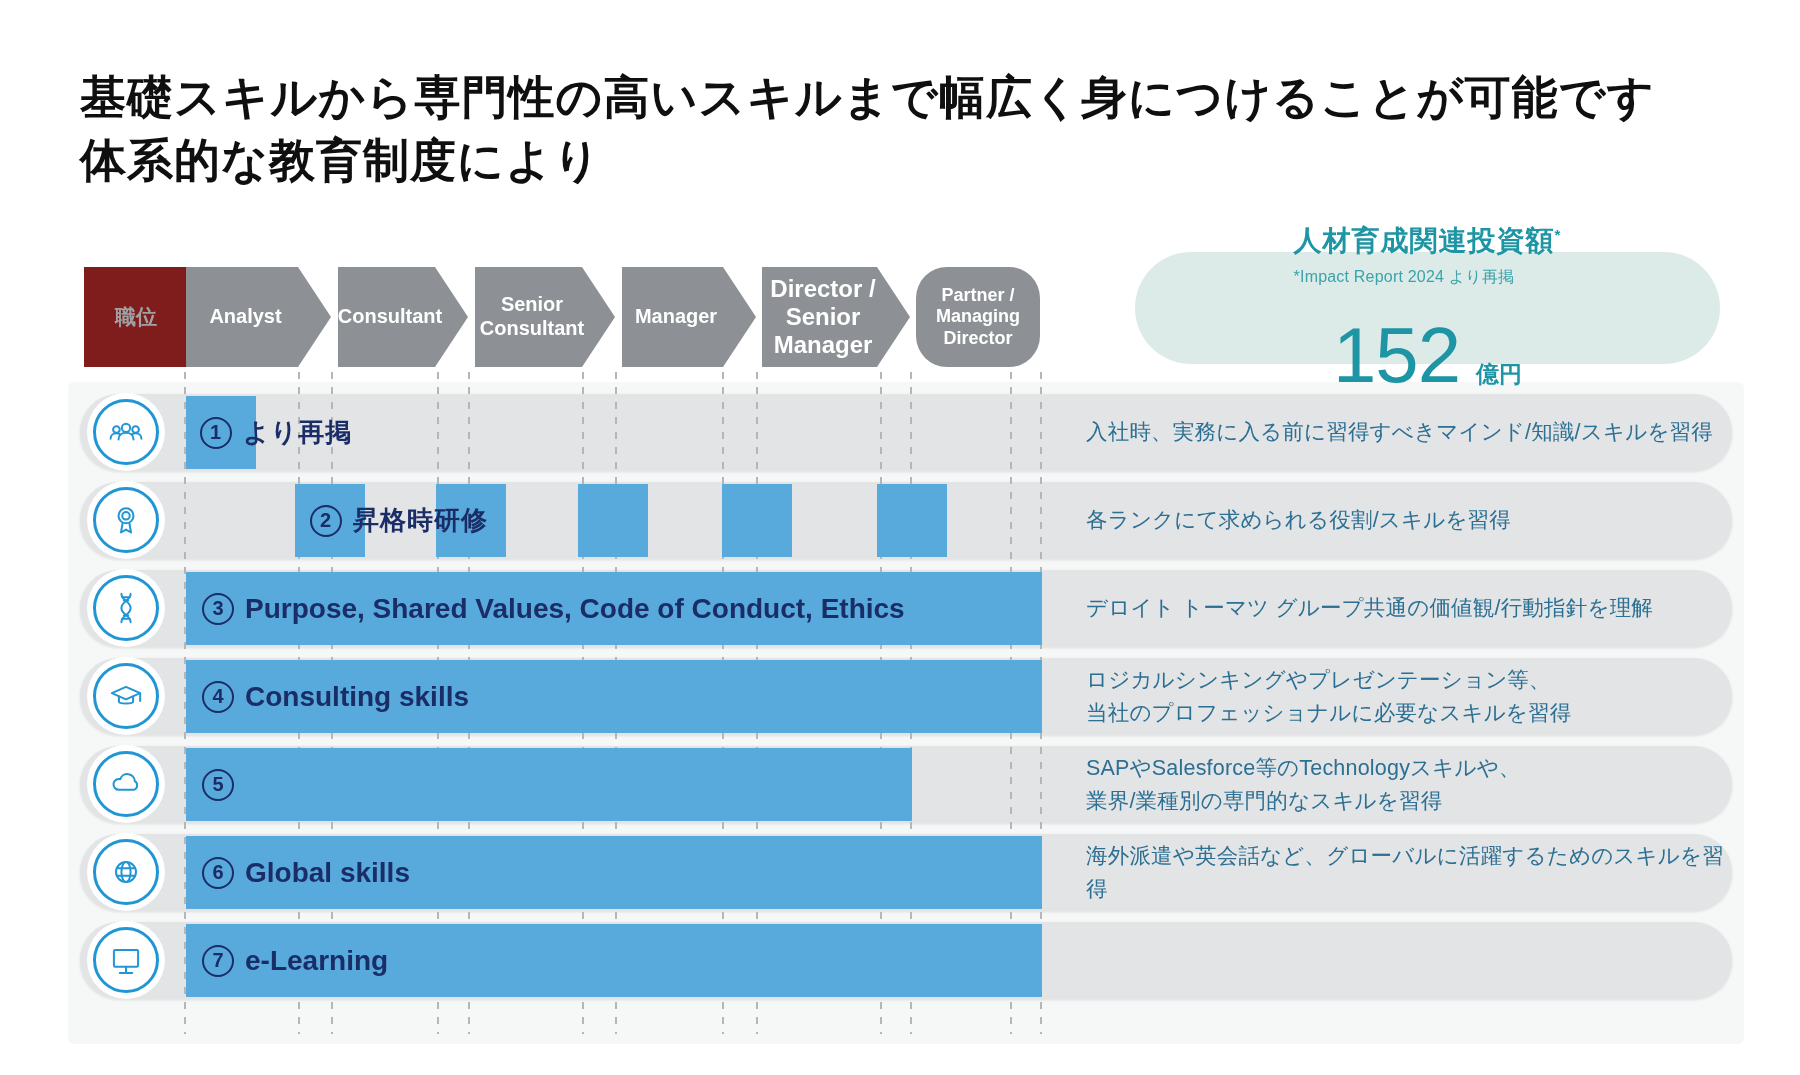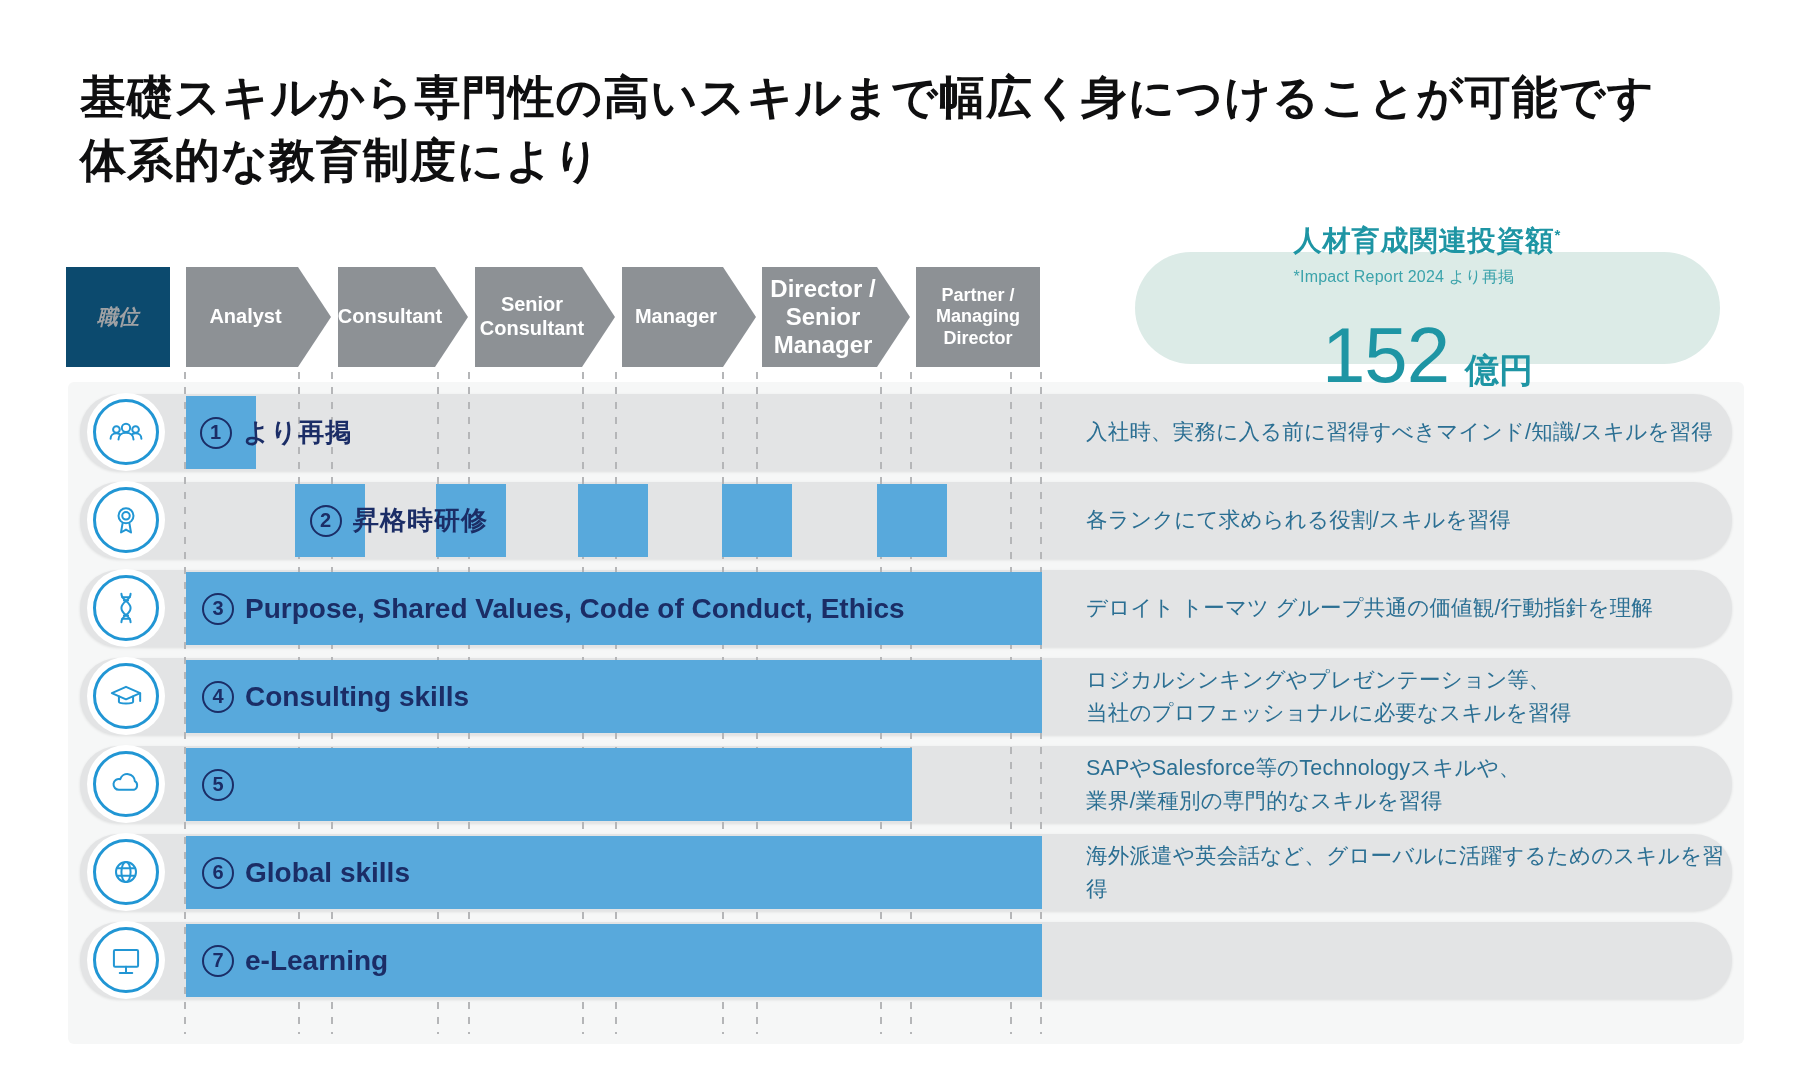--- a/index.html
+++ b/index.html
@@ -18,52 +18,52 @@
   }
 
   
   .canvas-bg {
     position:absolute; left:68px; top:382px; width:1676px; height:662px;
     background:#f6f7f7; border-radius:6px; z-index:0;
   }
 
   
   .axis-cell {
-    position:absolute; left:66px; top:267px; width:104px; height:100px;
-    background:#0c4a6e; color:#9fa1a4; font-size:21px; font-weight:bold;
-    display:flex; align-items:center; justify-content:center; z-index:3;font-style:italic;
+    position:absolute; left:84px; top:267px; width:104px; height:100px;
+    background:#7f1d1d; color:#9fa1a4; font-size:21px; font-weight:bold;
+    display:flex; align-items:center; justify-content:center; z-index:3;
   }
   .chev {
     position:absolute; top:267px; height:100px; background:#8d9195;
     color:#ffffff; font-weight:bold; text-align:center;
     display:flex; align-items:center; justify-content:center;
     line-height:1.18; z-index:3;
     clip-path:polygon(0 0, calc(100% - 33px) 0, 100% 50%, calc(100% - 33px) 100%, 0 100%);
     padding-right:26px;
   }
   .chev1{left:186px;width:145px;font-size:20px;}
   .chev2{left:338px;width:130px;font-size:20px;}
   .chev3{left:475px;width:140px;font-size:20px;}
   .chev4{left:622px;width:134px;font-size:20px;}
   .chev5{left:762px;width:148px;font-size:24px;}
-  .chev6{left:916px;width:124px;font-size:18px;clip-path:none;padding-right:0;}
+  .chev6{left:916px;width:124px;font-size:18px;clip-path:none;padding-right:0;border-radius:31px;}
 
   
   .invest {
     position:absolute; left:1135px; top:252px; width:585px; height:112px;
     background:#dcebe7; border-radius:58px; z-index:3;
     display:flex; align-items:center; justify-content:center; gap:22px;flex-direction:column;
   }
   .invest-left { text-align:left; margin-top:6px; }
   .invest-label { font-size:28px; font-weight:bold; color:#1e95a4; letter-spacing:1px; }
   .invest-label sup { font-size:15px; }
   .invest-foot { font-size:16px; color:#3ba3ab; margin-top:7px; letter-spacing:.2px; }
   .invest-value { display:flex; align-items:baseline;text-align:right; }
   .invest-num { font-size:78px; font-weight:normal; color:#1e95a4; letter-spacing:-1px; }
-  .invest-unit { font-size:34px; font-weight:bold; color:#1e95a4; margin-left:16px; }
+  .invest-unit { font-size:23px; font-weight:bold; color:#1e95a4; margin-left:16px; }
 
   
   .dash {
     position:absolute; top:372px; height:662px; width:2px; z-index:2;
     background:repeating-linear-gradient(to bottom,#b5b6b8 0 7px,transparent 7px 15px);
   }
 
   
   .row { position:absolute; left:80px; width:1652px; height:77px; }
   .r0{top:394px;} .r1{top:482px;} .r2{top:570px;} .r3{top:658px;}

